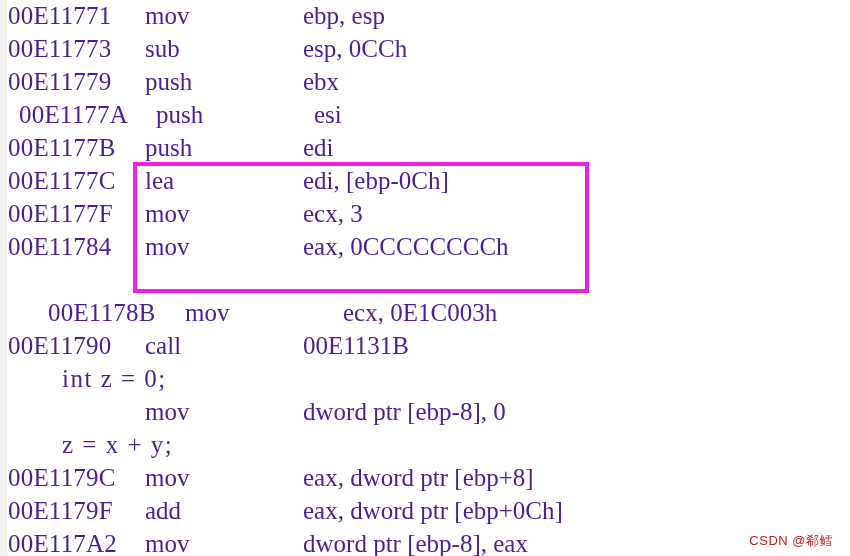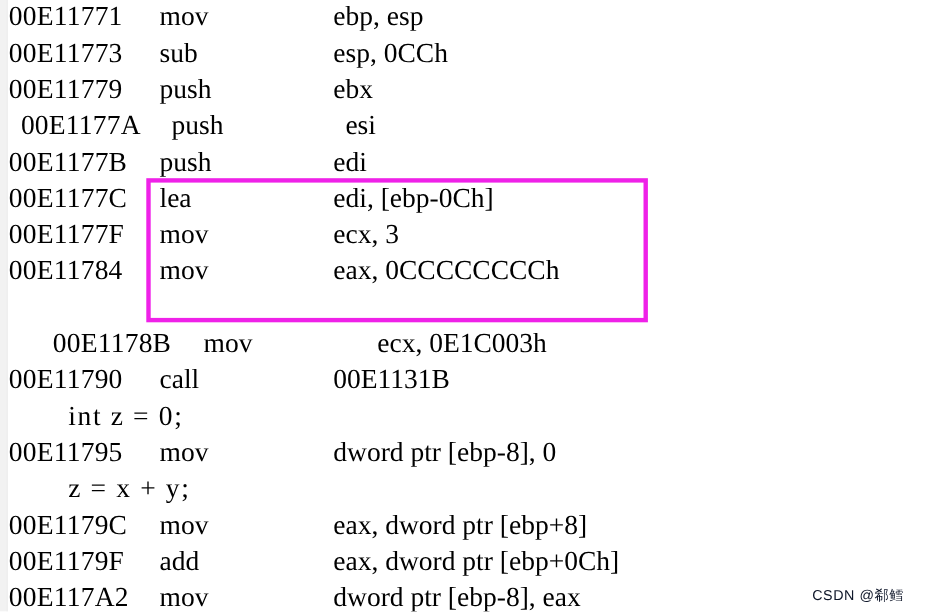--- a/index.html
+++ b/index.html
@@ -38,21 +38,21 @@
     height: 556px;
   }
   .code-line {
     position: absolute;
     left: 0;
     width: 850px;
     height: 33px;
     line-height: 33px;
     white-space: pre;
     font-size: 25px;
-    color: #000000;
+    color: #4c1d95;
   }
   .addr {
     position: absolute;
     left: 8px;
     top: 0;
     font-family: "Liberation Serif", "DejaVu Serif", serif;
     letter-spacing: 0.2px;
   }
   .mnemonic {
     position: absolute;
@@ -81,24 +81,24 @@
     top: 162px;
     width: 456px;
     height: 131px;
     border: 4px solid #ef21e8;
     box-sizing: border-box;
     background: transparent;
     pointer-events: none;
   }
   #watermark {
     position: absolute;
-    right: 28px;
+    right: 17px;
     bottom: 6px;
     font-size: 13px;
-    color: #0f172a;
+    color: #b91c1c;
     font-family: "Liberation Sans", sans-serif;
     letter-spacing: 0.5px;
     white-space: nowrap;
   }
 </style>
 </head>
 <body>
 
 <div id="disasm-view">
 
@@ -109,21 +109,21 @@
       <div class="code-line asm-line" style="top: 32px;"><span class="addr">00E11773</span><span class="mnemonic">sub</span><span class="operands">esp, 0CCh</span></div>
       <div class="code-line asm-line" style="top: 65px;"><span class="addr">00E11779</span><span class="mnemonic">push</span><span class="operands">ebx</span></div>
       <div class="code-line asm-line" style="top: 98px; margin-left: 11px;"><span class="addr">00E1177A</span><span class="mnemonic">push</span><span class="operands">esi</span></div>
       <div class="code-line asm-line" style="top: 131px;"><span class="addr">00E1177B</span><span class="mnemonic">push</span><span class="operands">edi</span></div>
       <div class="code-line asm-line" style="top: 164px; padding-left: 18px;"><span class="addr">00E1177C</span><span class="mnemonic">lea</span><span class="operands">edi, [ebp-0Ch]</span></div>
       <div class="code-line asm-line" style="top: 197px;"><span class="addr">00E1177F</span><span class="mnemonic">mov</span><span class="operands">ecx, 3</span></div>
       <div class="code-line asm-line" style="top: 230px;"><span class="addr">00E11784</span><span class="mnemonic">mov</span><span class="operands">eax, 0CCCCCCCCh</span></div>
       <div class="code-line asm-line" style="top: 296px; margin-left: 40px;"><span class="addr">00E1178B</span><span class="mnemonic">mov</span><span class="operands">ecx, 0E1C003h</span></div>
       <div class="code-line asm-line" style="top: 329px;"><span class="addr">00E11790</span><span class="mnemonic">call</span><span class="operands">00E1131B</span></div>
       <div class="code-line src-line" style="top: 362px;"><span class="source-text">int z = 0;</span></div>
-      <div class="code-line asm-line" style="top: 395px;"><span class="addr">00E11795</span><span class="mnemonic">mov</span><span class="operands">dword ptr [ebp-8], 0</span></div>
+      <div class="code-line asm-line" style="top: 395px;"><span class="mnemonic">mov</span><span class="operands">dword ptr [ebp-8], 0</span></div>
       <div class="code-line src-line" style="top: 428px;"><span class="source-text">z = x + y;</span></div>
       <div class="code-line asm-line" style="top: 461px;"><span class="addr">00E1179C</span><span class="mnemonic">mov</span><span class="operands">eax, dword ptr [ebp+8]</span></div>
       <div class="code-line asm-line" style="top: 494px; padding-left: 44px;"><span class="addr">00E1179F</span><span class="mnemonic">add</span><span class="operands">eax, dword ptr [ebp+0Ch]</span></div>
       <div class="code-line asm-line" style="top: 527px;"><span class="addr">00E117A2</span><span class="mnemonic">mov</span><span class="operands">dword ptr [ebp-8], eax</span></div>
     </div>
 
   <div id="selection-box" style="border-color: rgb(239, 33, 232);"></div>
 
   <div id="watermark">CSDN @郗鳕</div>
 

